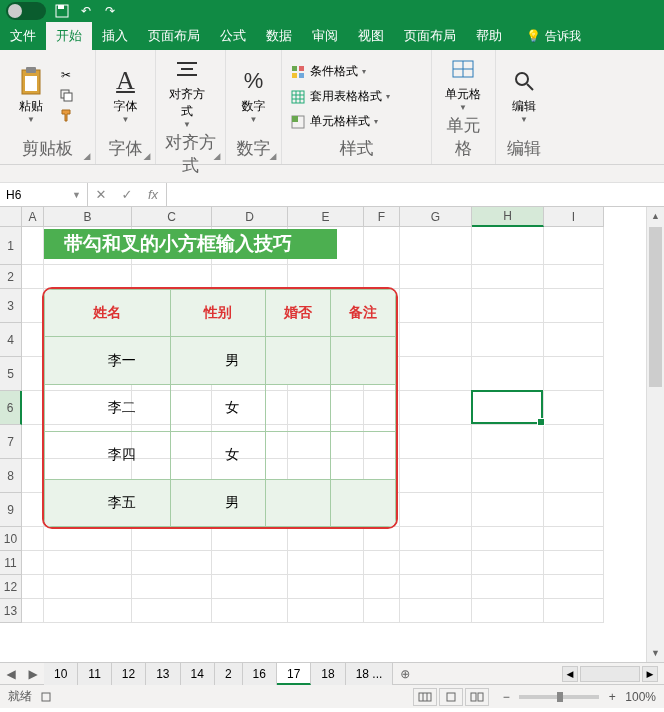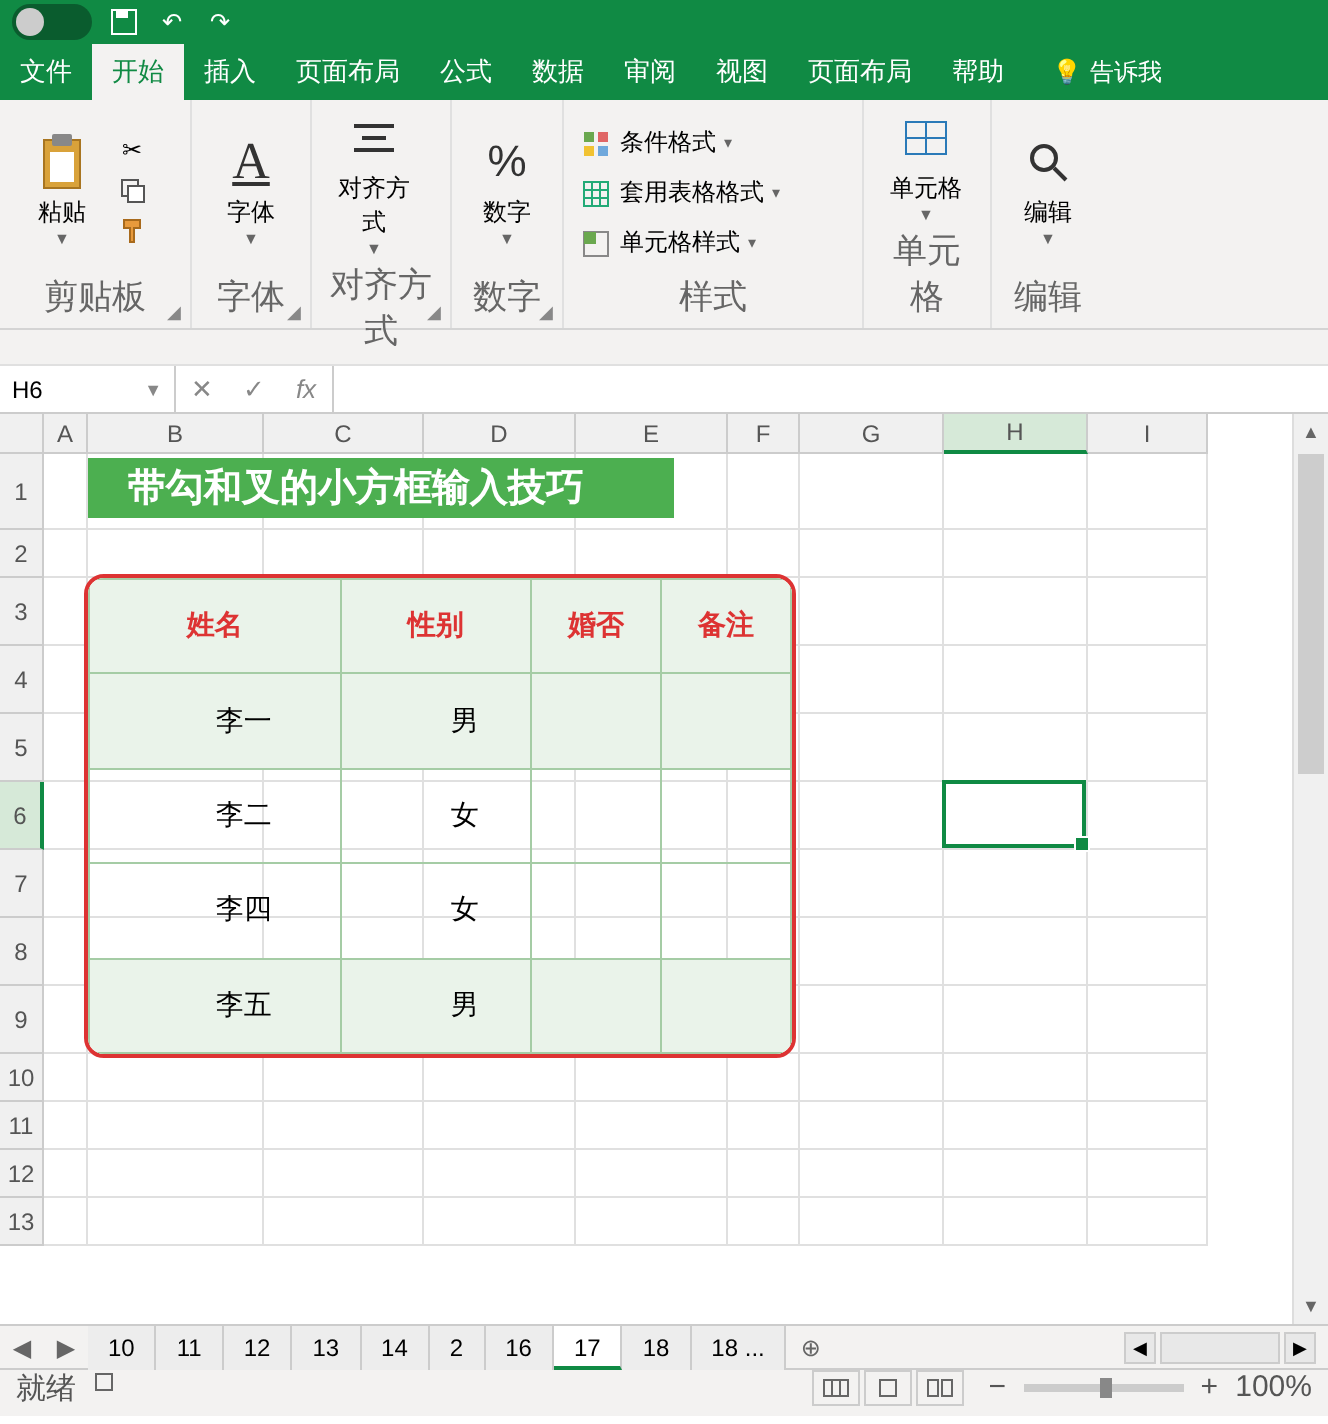--- a/index.html
+++ b/index.html
@@ -70,21 +70,21 @@
 .sheetbar { height: 22px; background: #f3f2f1; border-top: 1px solid #ccc; display: flex; align-items: center; }
 .navbtns { width: 44px; display: flex; justify-content: space-around; color: #666; }
 .stab { padding: 0 10px; height: 22px; line-height: 22px; border-right: 1px solid #ccc; background: #ededed; cursor: pointer; font-size: 12px; }
 .stab.active { background: #fff; border-bottom: 2px solid #108a44; }
 .addsheet { width: 24px; text-align: center; color: #666; cursor: pointer; }
 .hscroll { flex: 1; display: flex; align-items: center; justify-content: flex-end; padding-right: 6px; gap: 2px; }
 .hscroll .arrow { width: 16px; height: 16px; background: #e8e8e8; border: 1px solid #ccc; display: flex; align-items: center; justify-content: center; font-size: 9px; }
 .hscroll .track { width: 60px; height: 16px; background: #e8e8e8; border: 1px solid #ccc; }
 
 
-.statusbar { height: 24px; background: #f3f2f1; border-top: 1px solid #ccc; display: flex; align-items: flex-start; padding: 0 8px; font-size: 15px; color: #555; }
+.statusbar { height: 24px; background: #f3f2f1; border-top: 1px solid #ccc; display: flex; align-items: center; padding: 0 8px; font-size: 12px; color: #555; }
 .statusbar .views { margin-left: auto; display: flex; gap: 2px; }
 .viewbtn { width: 24px; height: 18px; border: 1px solid #ccc; display: flex; align-items: center; justify-content: center; }
 .zoom { display: flex; align-items: center; gap: 6px; margin-left: 10px; }
 .zoom .zbtn { width: 14px; text-align: center; cursor: pointer; }
 .zoom .zslider { width: 80px; height: 4px; background: #ccc; position: relative; }
 .zoom .zslider::after { content: ""; position: absolute; left: 38px; top: -3px; width: 6px; height: 10px; background: #888; }
 
 
 .vscroll { position: absolute; right: 0; top: 0; width: 18px; bottom: 0; background: #f0f0f0; border-left: 1px solid #ddd; }
 .vscroll .arrow { height: 18px; display: flex; align-items: center; justify-content: center; font-size: 9px; color: #666; }

